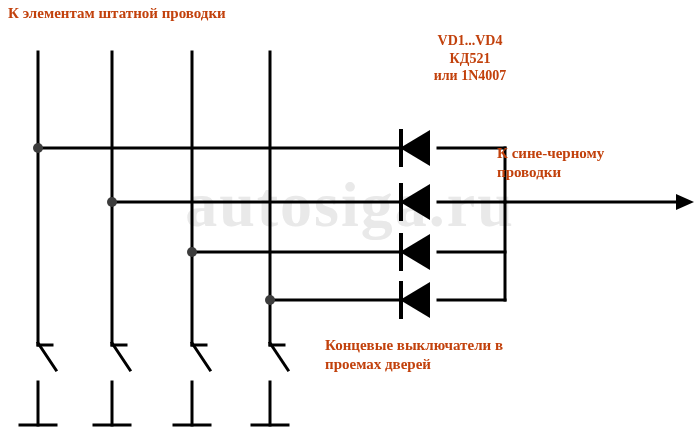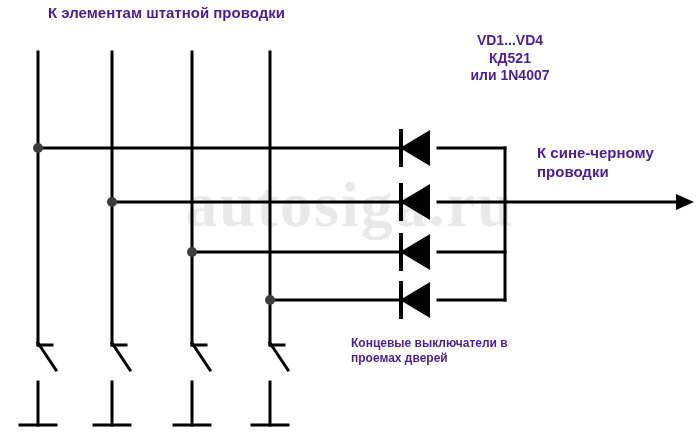--- a/index.html
+++ b/index.html
@@ -32,48 +32,47 @@
   }
   svg.diagram {
     position: absolute;
     left: 0;
     top: 0;
     width: 700px;
     height: 445px;
   }
   .lbl {
     position: absolute;
-    font-family: Liberation Sans, sans-serif;
+    font-family: Liberation Serif, serif;
     font-weight: bold;
-    color: #4c1d95;
+    color: #c2410c;
     line-height: 1.25;
     white-space: pre;
-    margin-left: 40px;
   }
   .lbl-top {
     left: 8px;
     top: 4px;
     font-size: 15px;
   }
   .lbl-diodes {
     left: 385px;
     top: 32px;
     font-size: 14px;
     text-align: center;
     width: 170px;
   }
   .lbl-blue {
     left: 497px;
     top: 144px;
     font-size: 15px;
   }
   .lbl-switch {
-    left: 311px;
+    left: 325px;
     top: 336px;
-    font-size: 12px;
+    font-size: 15px;
   }
 </style>
 </head>
 <body>
 
 <div id="root">
 
   <div class="wm">autosiga.ru</div>
 
   <svg class="diagram" viewBox="0 0 700 445">

